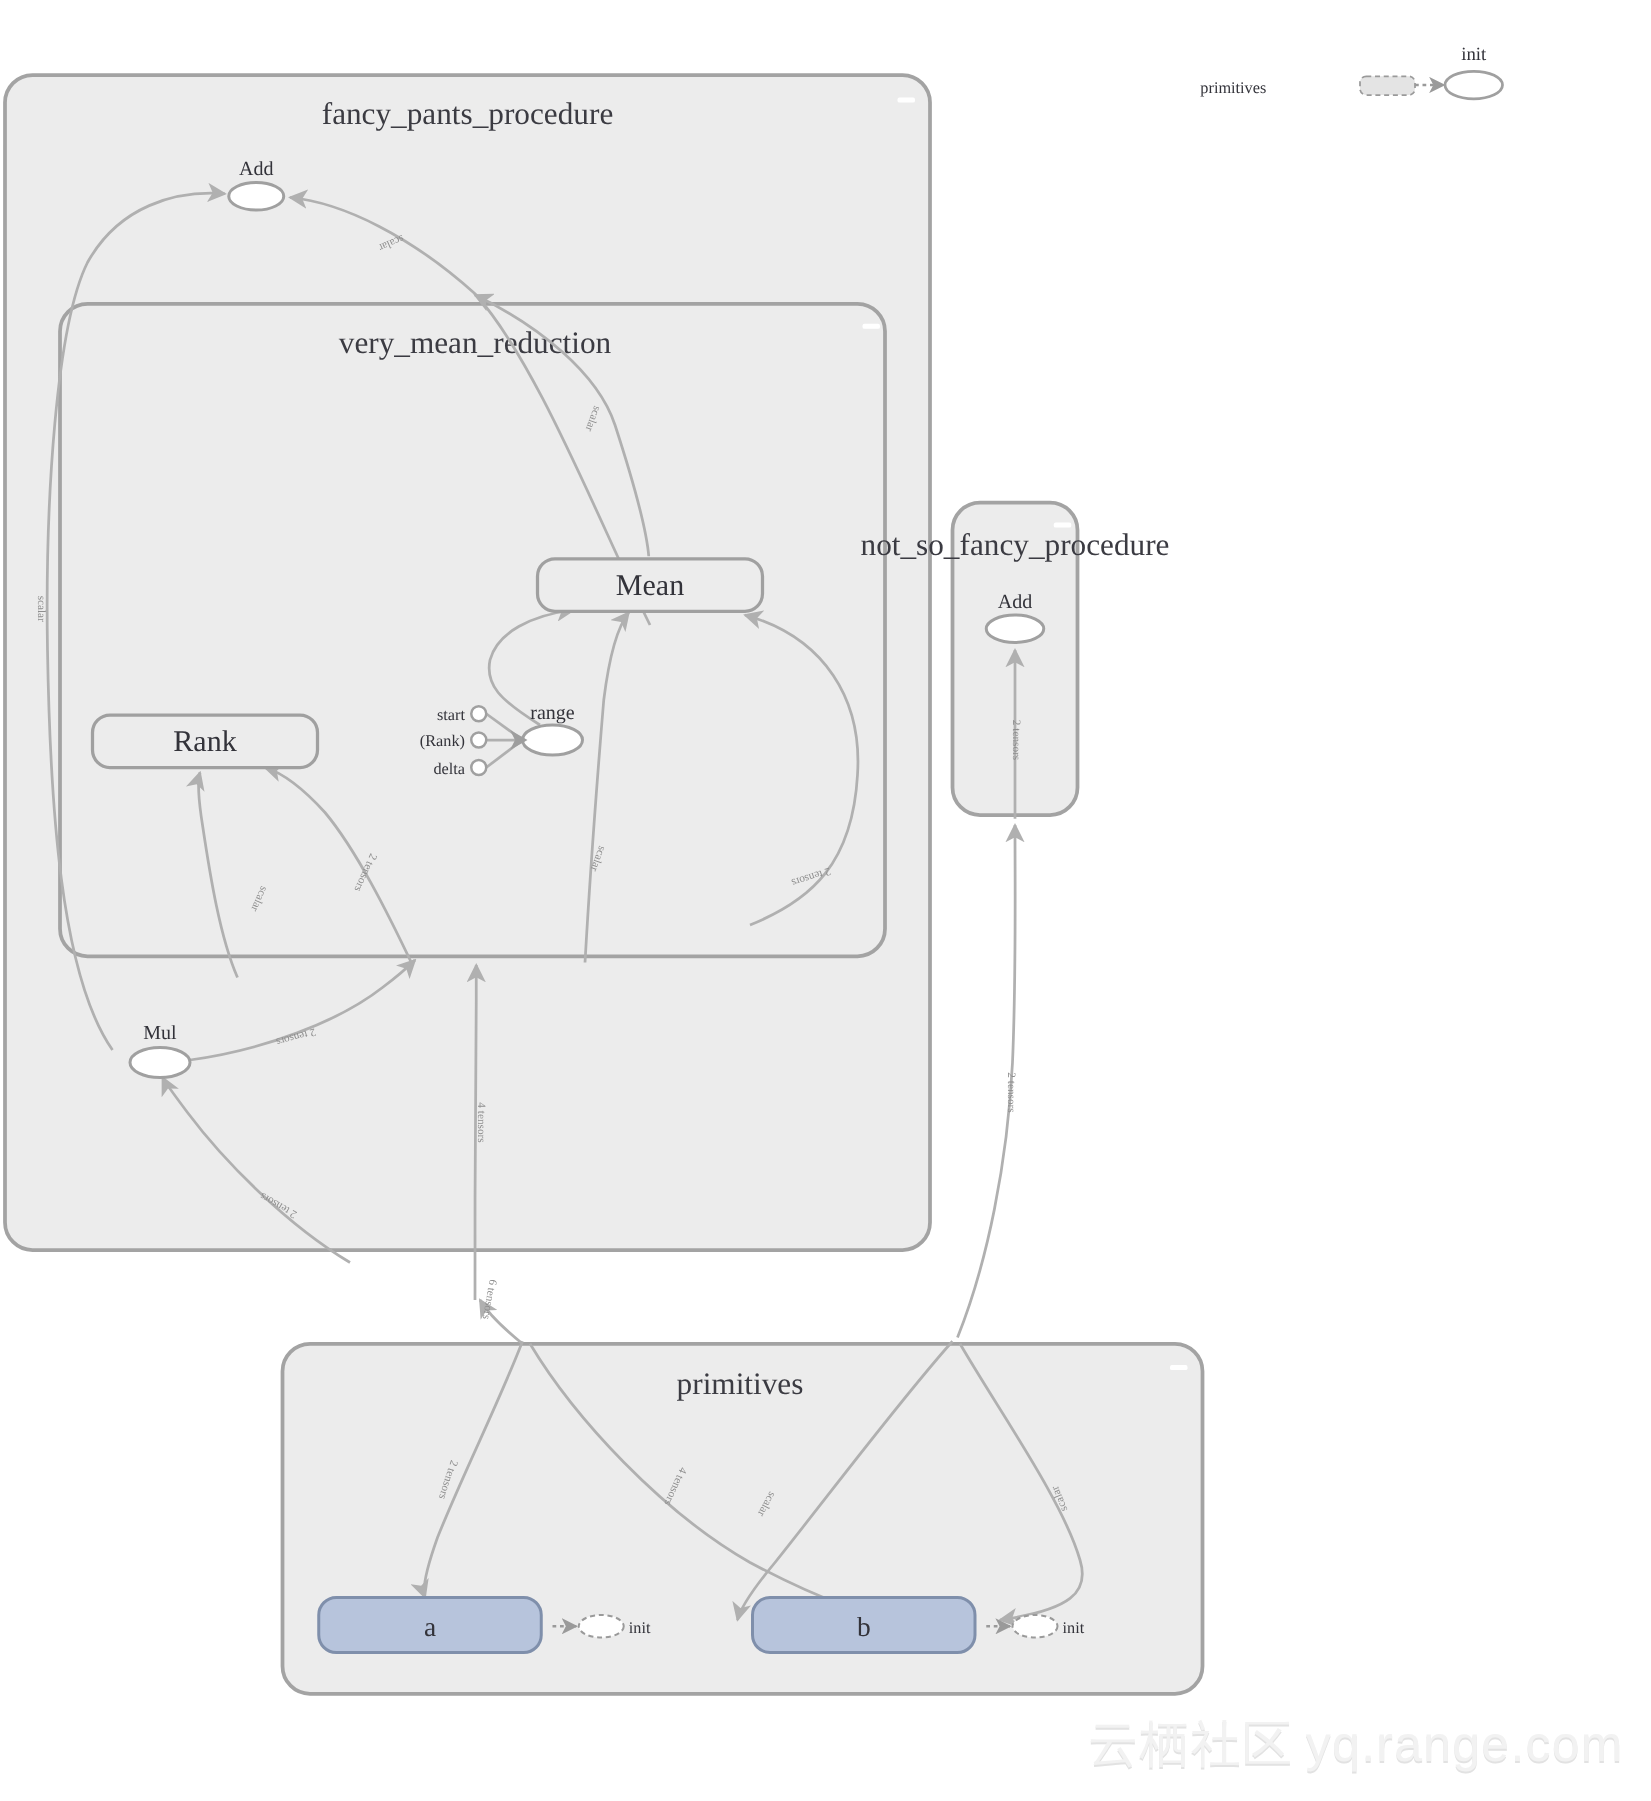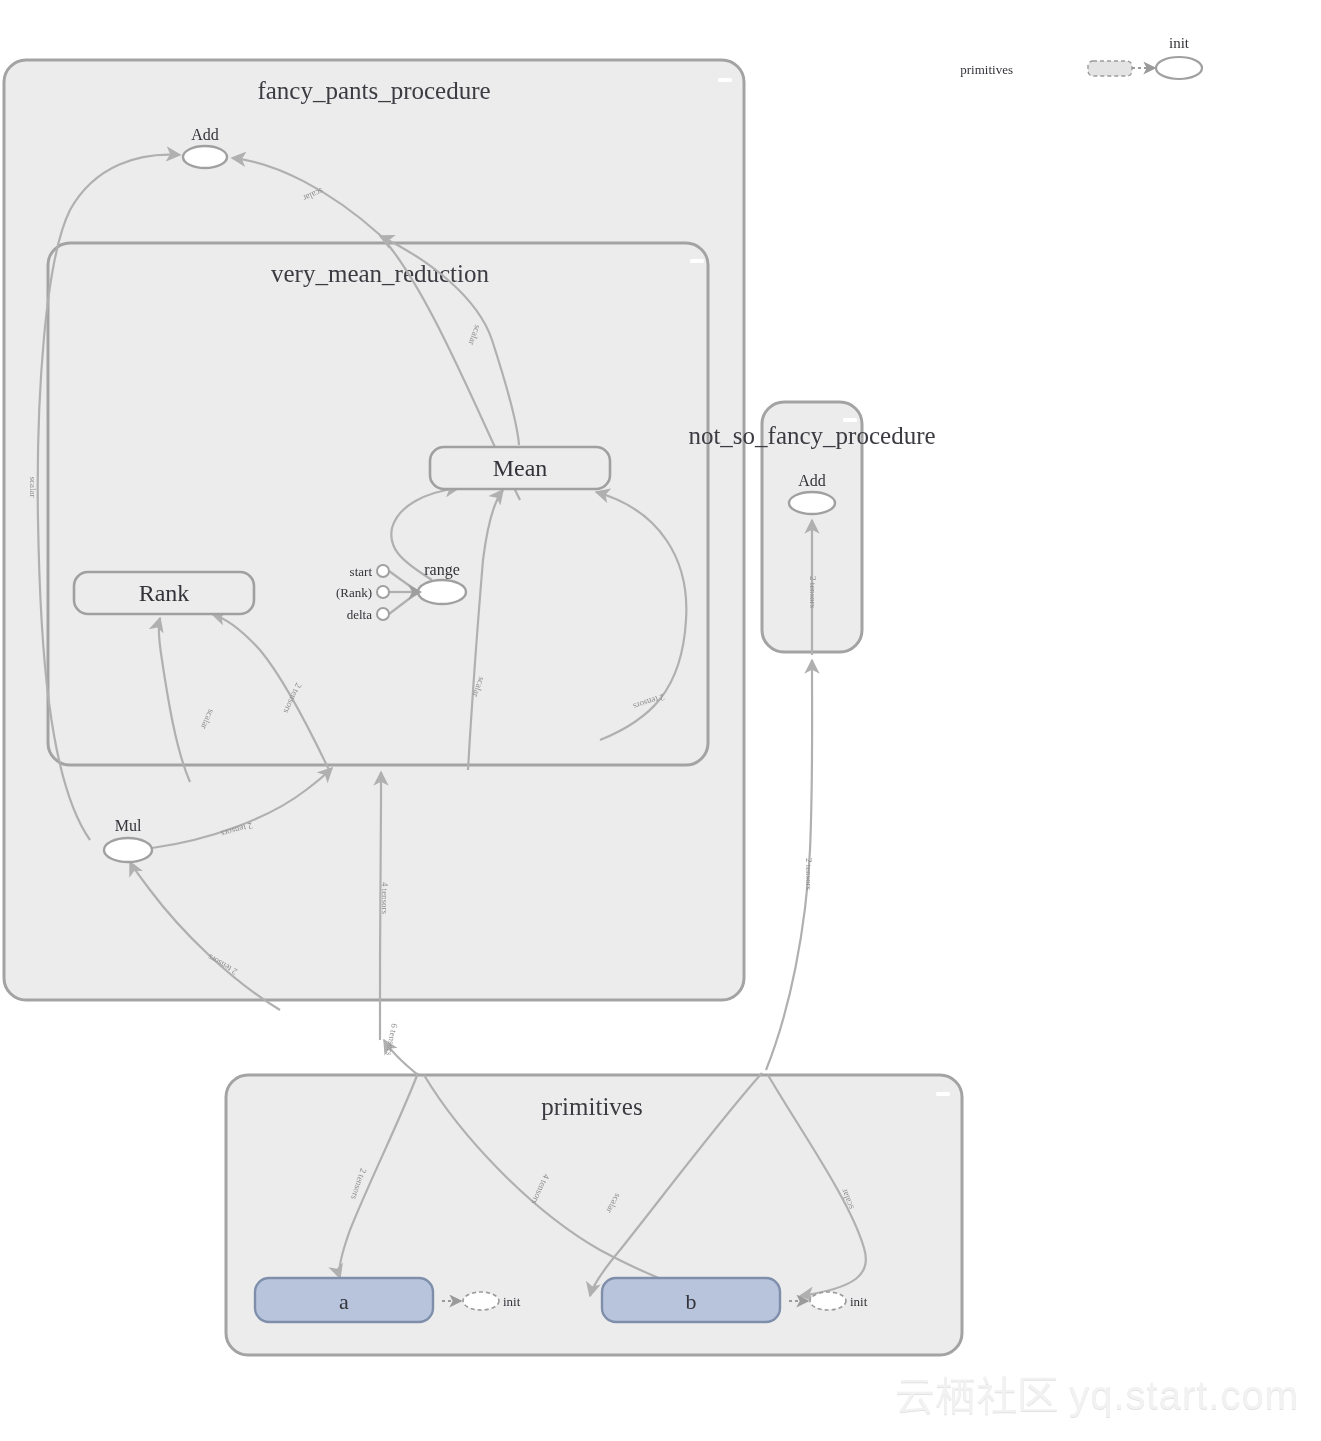--- a/index.html
+++ b/index.html
@@ -228,15 +228,15 @@
           <text x="1013" y="74" text-anchor="end" font-size="13" class="node-label">primitives</text>
           <rect x="1088" y="61" width="44" height="15" rx="5" ry="5" fill="#e4e4e4" stroke="#9a9a9a" stroke-width="1.4" stroke-dasharray="4,3"></rect>
           <line x1="1132" y1="68" x2="1155" y2="68" stroke="#9a9a9a" stroke-width="2" stroke-dasharray="3,3" marker-end="url(#arrow-dot)"></line>
           <ellipse cx="1179" cy="68" rx="23" ry="11" fill="#ffffff" stroke="#a0a0a0" stroke-width="2.2"></ellipse>
           <text x="1179" y="48" text-anchor="middle" font-size="15" class="node-label">init</text>
         </g>
       </g>
   </svg>
 
   <div class="watermark">
-    <span class="wm-cn">云栖社区</span><span>yq.start.com</span>
+    <span class="wm-cn">云栖社区</span><span>yq.range.com</span>
   </div>
 </div>
 
 </body></html>

